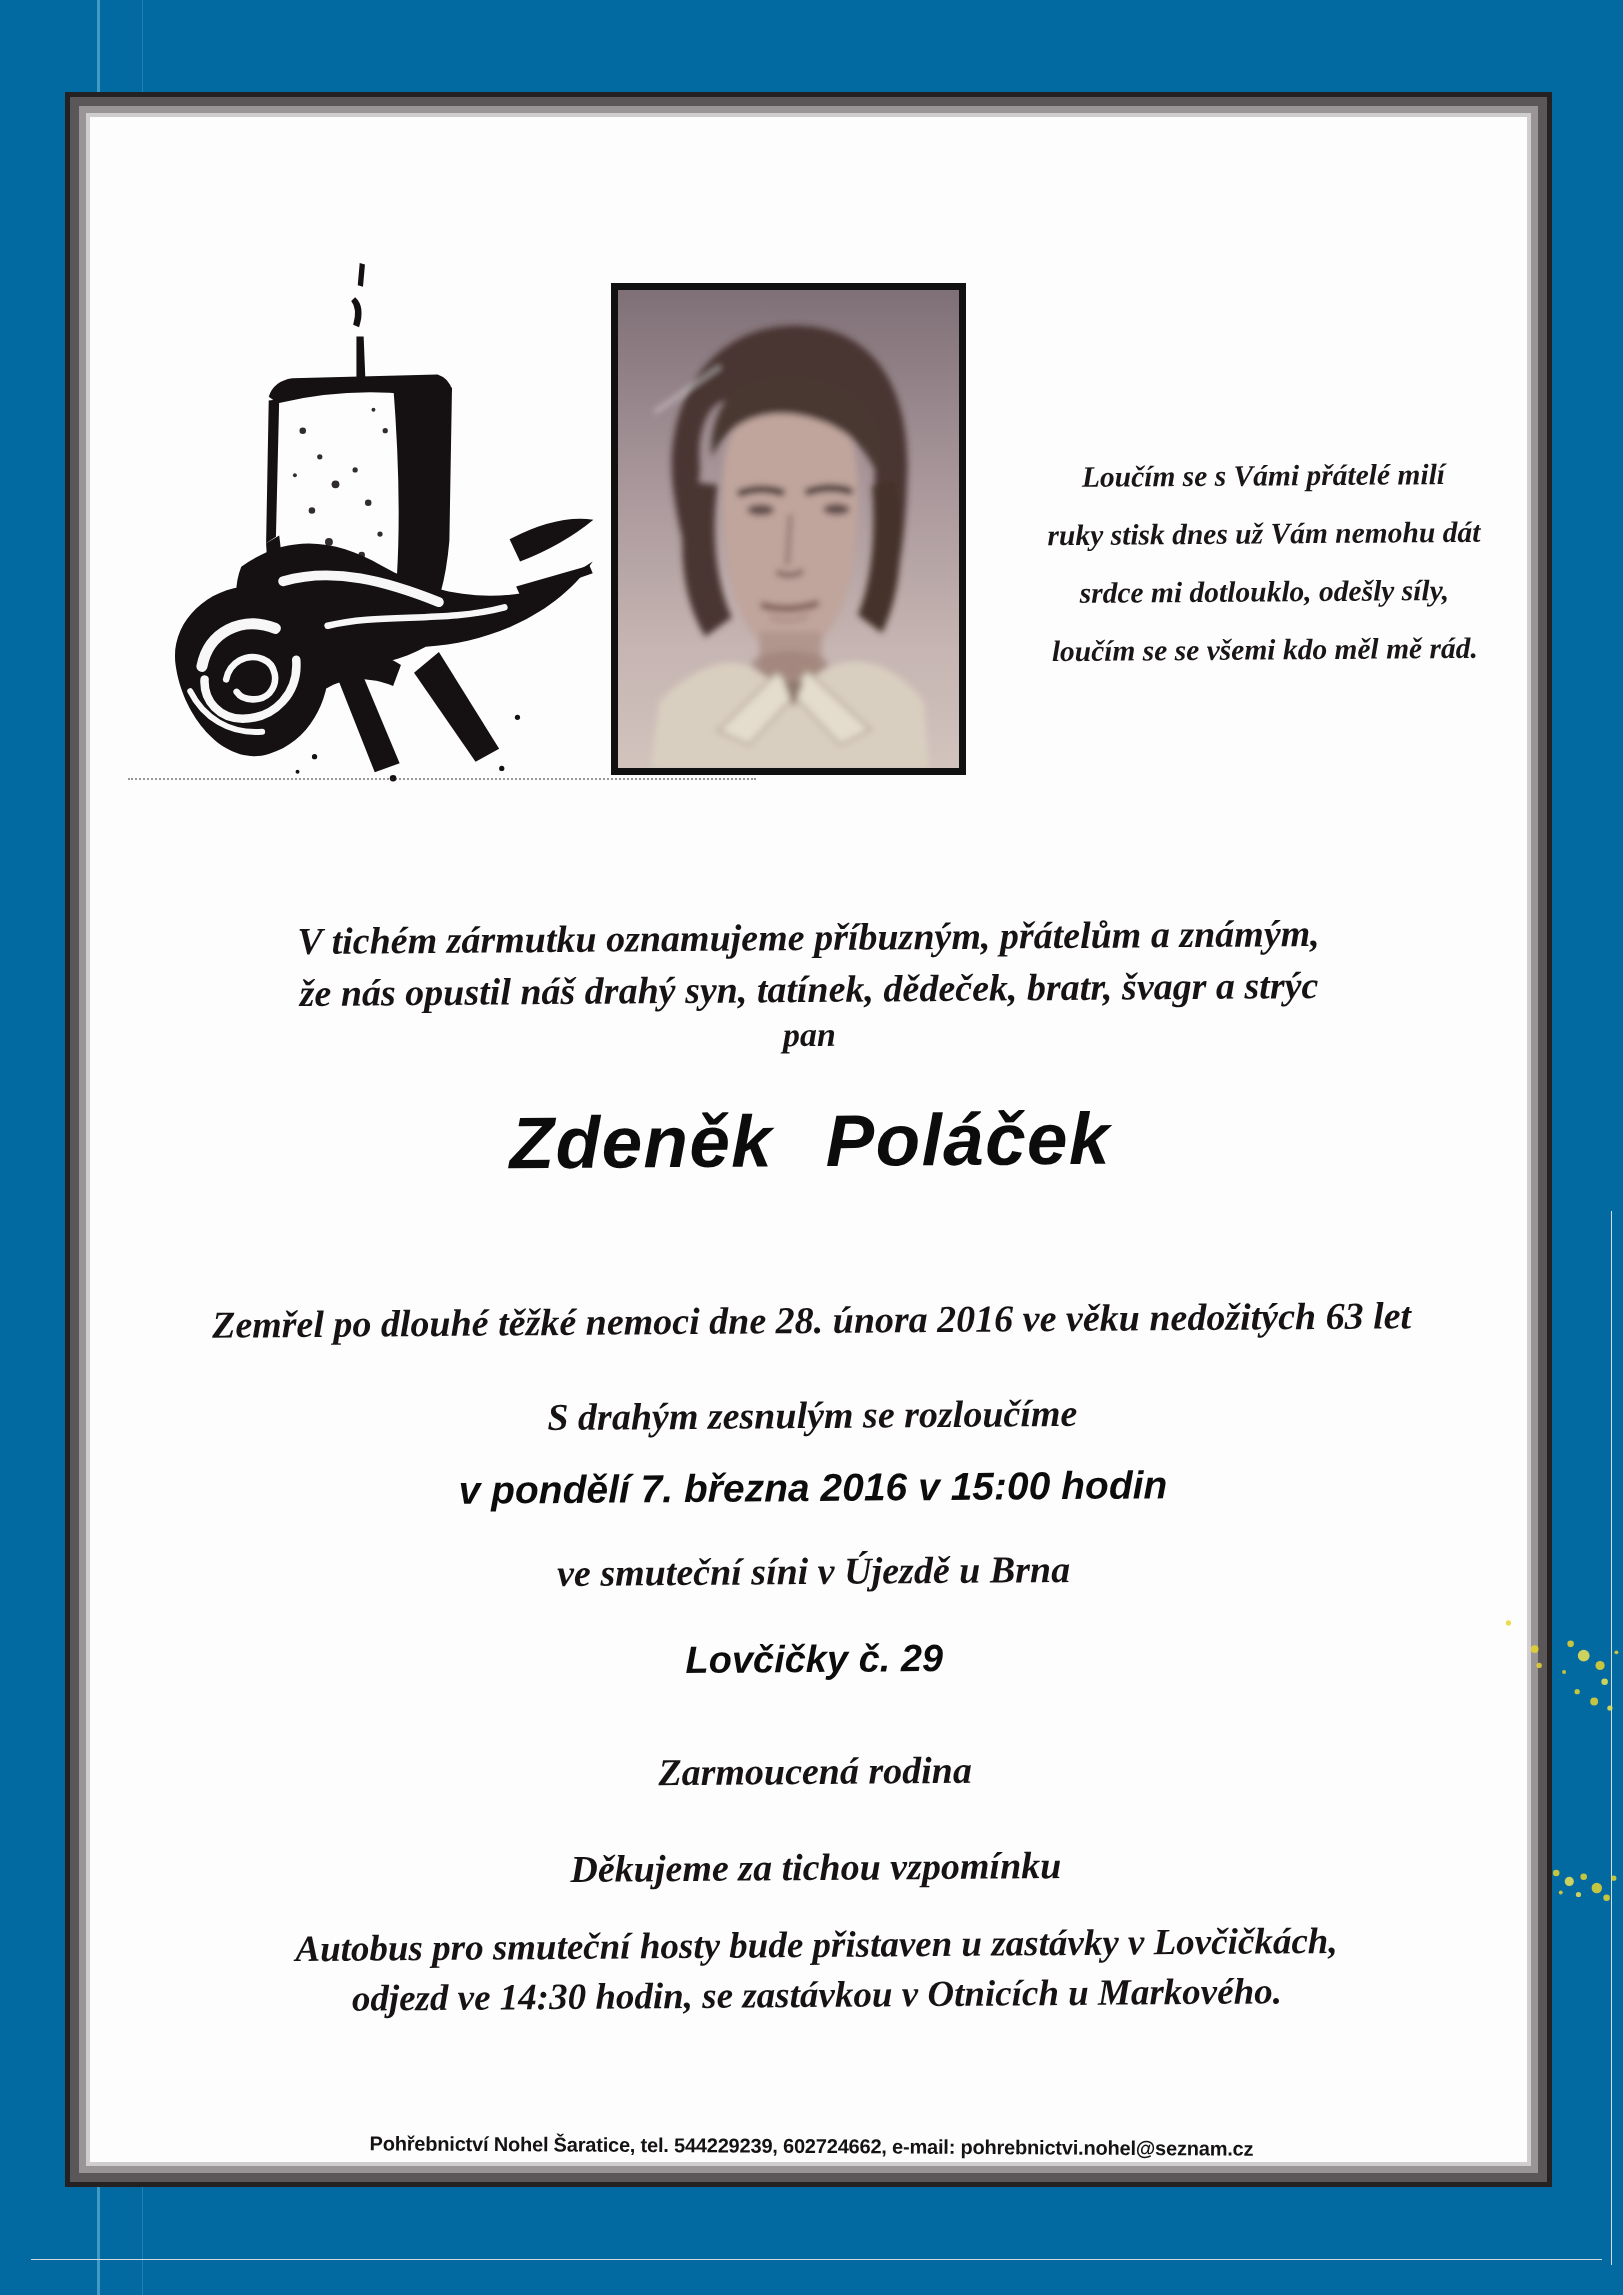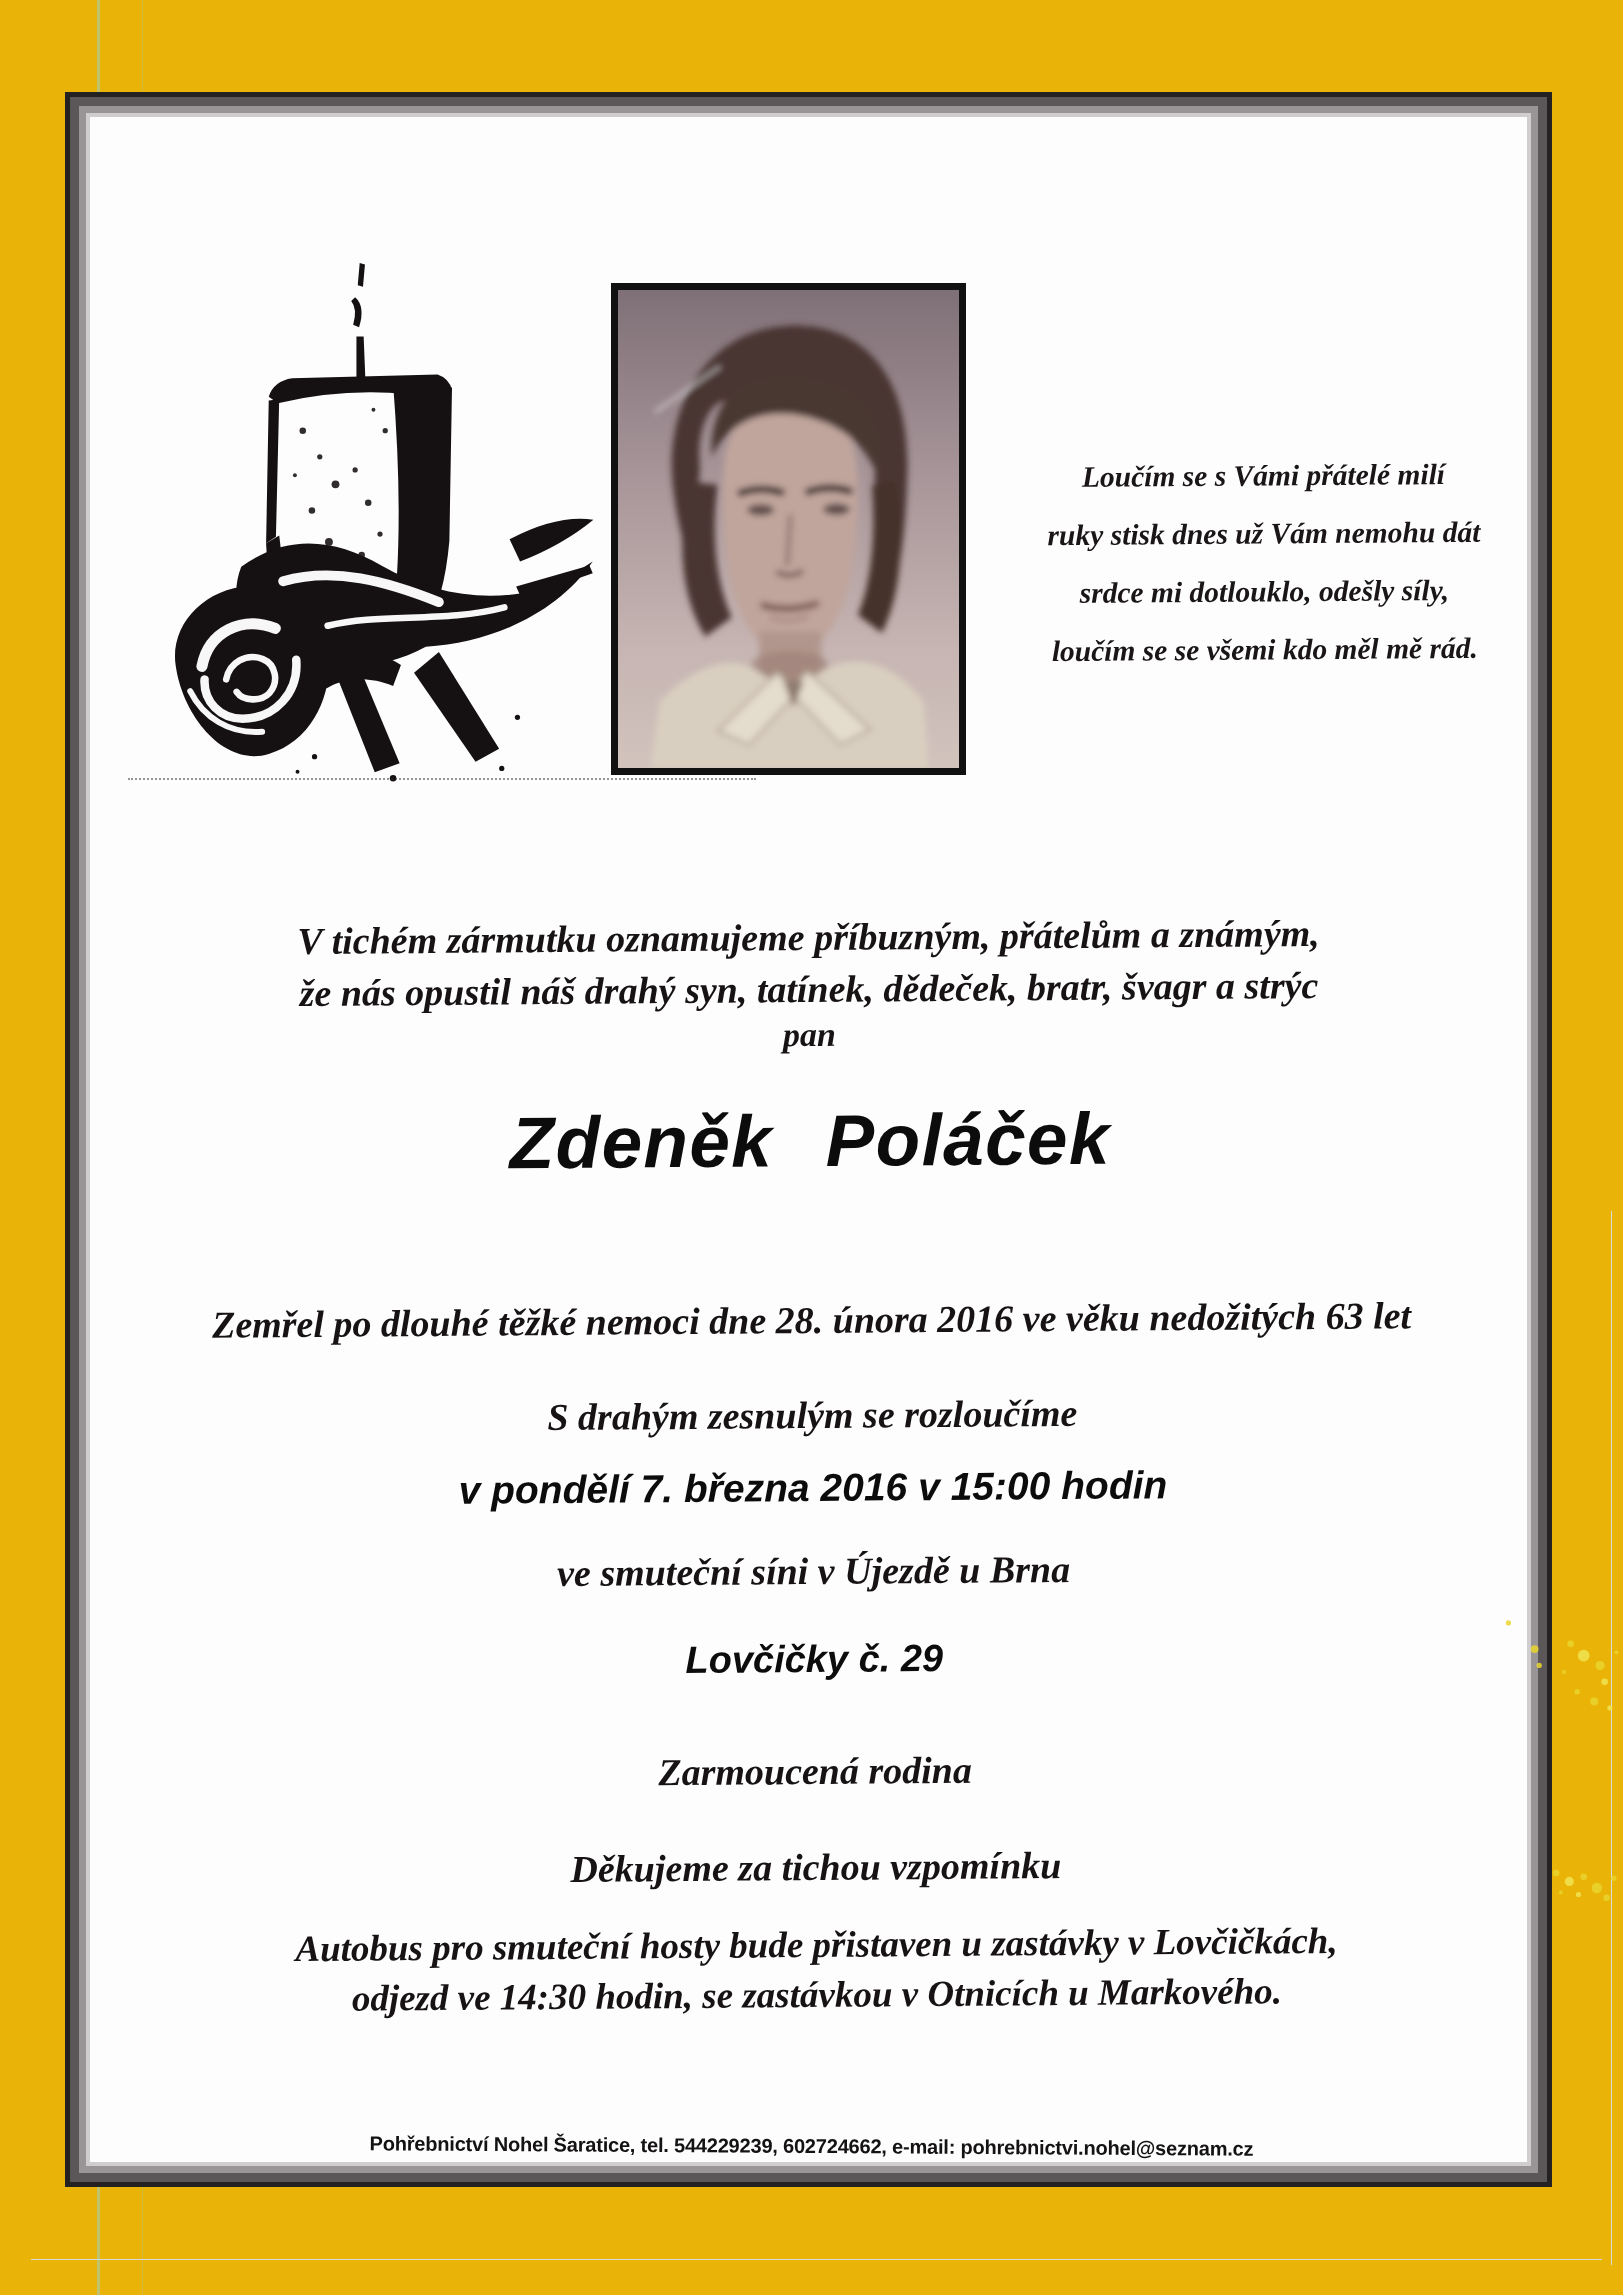--- a/index.html
+++ b/index.html
@@ -1,19 +1,19 @@
 <!DOCTYPE html>
 <html style="font-size:10.5px"><head>
 <meta charset="utf-8">
 <style>
   html,body{margin:0;padding:0;background:#ffffff;}
   .page{
     position:relative;
     width:1623px;height:2295px;
-    background:#eab308;
+    background:#0369a1;
     overflow:hidden;
     font-family:"Liberation Serif", serif;
   }
   
   .scan-vline1{position:absolute;left:97px;top:0;width:2.6px;height:2295px;background:rgba(140,214,236,0.45);}
   .scan-vline2{position:absolute;left:142px;top:0;width:1.3px;height:2295px;background:rgba(140,214,236,0.22);}
   .scan-bottom-edge{position:absolute;left:31px;top:2259px;width:1571px;height:1.3px;background:#d6dadc;}
   .scan-right-edge{position:absolute;left:1611px;top:1211px;width:1.3px;height:1054px;background:#dadddf;}
   .pink-dot{position:absolute;left:656px;top:194px;width:5.9px;height:5.9px;border-radius:50%;background:rgba(229,130,175,0.65);}
   .fold-dotted-line{position:absolute;left:128px;top:778px;width:628px;height:0;border-top:2px dotted rgba(50,48,48,0.5);}

